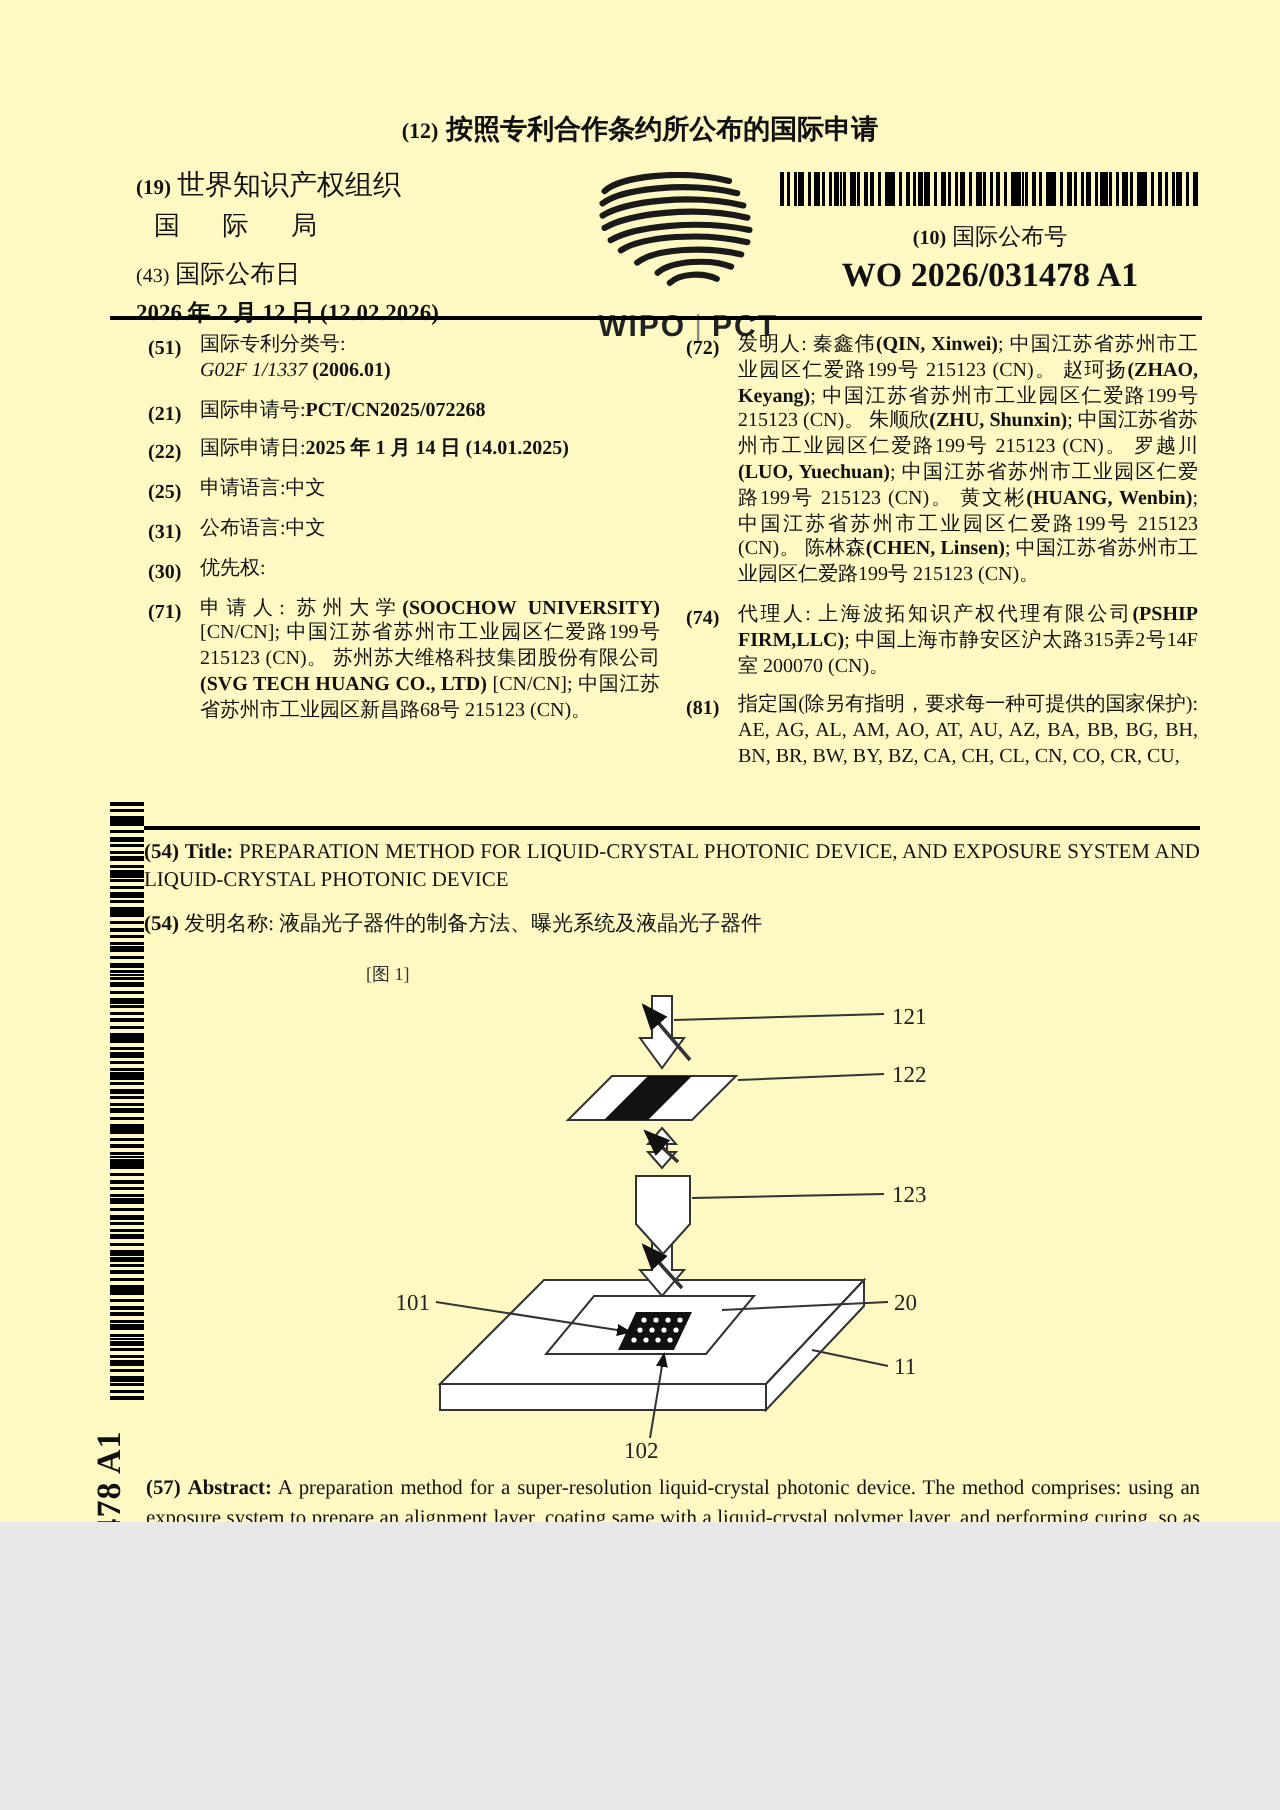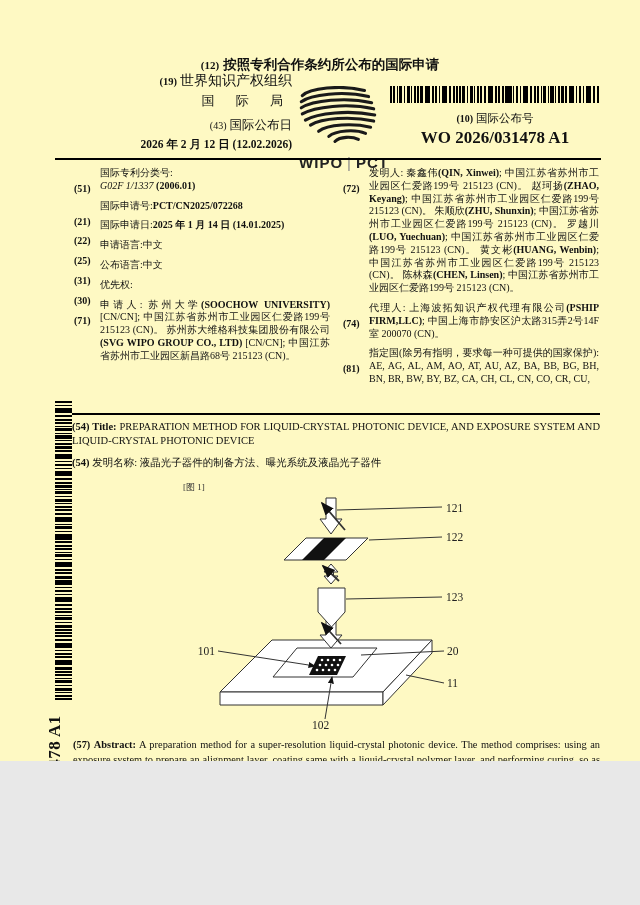--- a/index.html
+++ b/index.html
@@ -5,21 +5,21 @@
   html,body{margin:0;padding:0;background:#e8e8e8;}
   .page{
     position:relative;width:640px;height:761px;background:#fef9c3;color:#111;
     font-family:"Liberation Serif","DejaVu Serif",serif;overflow:hidden;margin:0 auto;
   }
   .b{font-weight:700;}
   .bi{font-weight:400;font-style:italic;}
   
   .line12{position:absolute;top:56px;left:0;width:640px;text-align:center;font-weight:700;font-size:13.5px;}
   .line12 .tag{font-size:11px;margin-right:4px;}
-  .block19{position:absolute;top:72px;left:68px;width:224px;text-align:right;}
+  .block19{position:absolute;top:84px;left:68px;width:224px;text-align:left;}
   .block19 .l1{font-size:14px;}
   .block19 .l1 .tag{font-weight:700;font-size:10.5px;margin-right:3px;}
   .block19 .l2{font-size:13px;letter-spacing:9px;margin-top:2px;padding-left:9px;}
   .block19 .l3{font-size:12.5px;margin-top:7px;}
   .block19 .l3 .tag{font-weight:400;font-size:10px;margin-right:3px;}
   .block19 .l4{font-size:11.5px;font-weight:700;margin-top:3px;white-space:nowrap;}
   .logo{position:absolute;top:86px;left:287px;width:102px;text-align:right;}
   .logo-text{font-family:"Liberation Sans","DejaVu Sans",sans-serif;font-size:15px;font-weight:700;color:#222;
              letter-spacing:1px;margin-top:2px;white-space:nowrap;}
   .logo-text .sep{color:#8a8a8a;font-weight:400;margin:0 4px;}
@@ -32,21 +32,21 @@
   .pubblock .l1{font-size:11.5px;margin-top:8px;}
   .pubblock .l1 .tag{font-weight:700;font-size:10px;margin-right:3px;}
   .pubblock .l2{font-size:17px;font-weight:700;margin-top:2px;white-space:nowrap;}
   .rule1{position:absolute;top:158px;left:55px;width:546px;height:2px;background:#000;}
   .rule2{position:absolute;top:413px;left:72px;width:528px;height:1.5px;background:#000;}
   
   .bib{position:absolute;top:167px;left:74px;width:526px;height:245px;display:flex;gap:13px;
        font-size:10px;line-height:1.28;overflow:hidden;}
   .col{width:256px;}
   .bib-item{position:relative;padding-left:26px;margin-bottom:7px;text-align:justify;}
-  .bib-item .num{position:absolute;left:0;top:16px;font-weight:700;}
+  .bib-item .num{position:absolute;left:0;top:2px;font-weight:700;}
   .kv{display:flex;white-space:nowrap;}
   .prio{display:flex;justify-content:space-between;white-space:nowrap;}
   
   .titleblock{position:absolute;top:420px;left:72px;width:528px;font-size:10.5px;line-height:1.35;}
   .title-en{text-align:justify;}
   .title-zh{margin-top:8px;}
   
   .figure{position:absolute;top:478px;left:75px;width:525px;height:258px;}
   .figure svg{display:block;}
   .figure text{font-size:11.5px;fill:#222;}
@@ -158,21 +158,21 @@
         </div>
       </div>
 
       <div class="bib-item">
         <span class="num">(30)</span>
         <div>优先权:</div>
       </div>
 
       <div class="bib-item">
         <span class="num">(71)</span>
-        <div><span>申请人: 苏州大学</span><span class="b">(SOOCHOW UNIVERSITY)</span><span> [CN/CN]; 中国江苏省苏州市工业园区仁爱路199号 215123 (CN)。 苏州苏大维格科技集团股份有限公司</span><span class="b">(SVG WIPO GROUP CO., LTD)</span><span> [CN/CN]; 中国江苏省苏州市工业园区新昌路68号 215123 (CN)。</span></div>
+        <div><span>申请人: 苏州大学</span><span class="b">(SOOCHOW UNIVERSITY)</span><span> [CN/CN]; 中国江苏省苏州市工业园区仁爱路199号 215123 (CN)。 苏州苏大维格科技集团股份有限公司</span><span class="b">(SVG TECH HUANG CO., LTD)</span><span> [CN/CN]; 中国江苏省苏州市工业园区新昌路68号 215123 (CN)。</span></div>
       </div>
 
     </div>
     <div class="col">
 
       <div class="bib-item">
         <span class="num">(72)</span>
         <div><span>发明人: 秦鑫伟</span><span class="b">(QIN, Xinwei)</span><span>; 中国江苏省苏州市工业园区仁爱路199号 215123 (CN)。 赵珂扬</span><span class="b">(ZHAO, Keyang)</span><span>; 中国江苏省苏州市工业园区仁爱路199号 215123 (CN)。 朱顺欣</span><span class="b">(ZHU, Shunxin)</span><span>; 中国江苏省苏州市工业园区仁爱路199号 215123 (CN)。 罗越川</span><span class="b">(LUO, Yuechuan)</span><span>; 中国江苏省苏州市工业园区仁爱路199号 215123 (CN)。 黄文彬</span><span class="b">(HUANG, Wenbin)</span><span>; 中国江苏省苏州市工业园区仁爱路199号 215123 (CN)。 陈林森</span><span class="b">(CHEN, Linsen)</span><span>; 中国江苏省苏州市工业园区仁爱路199号 215123 (CN)。</span></div>
       </div>
 

